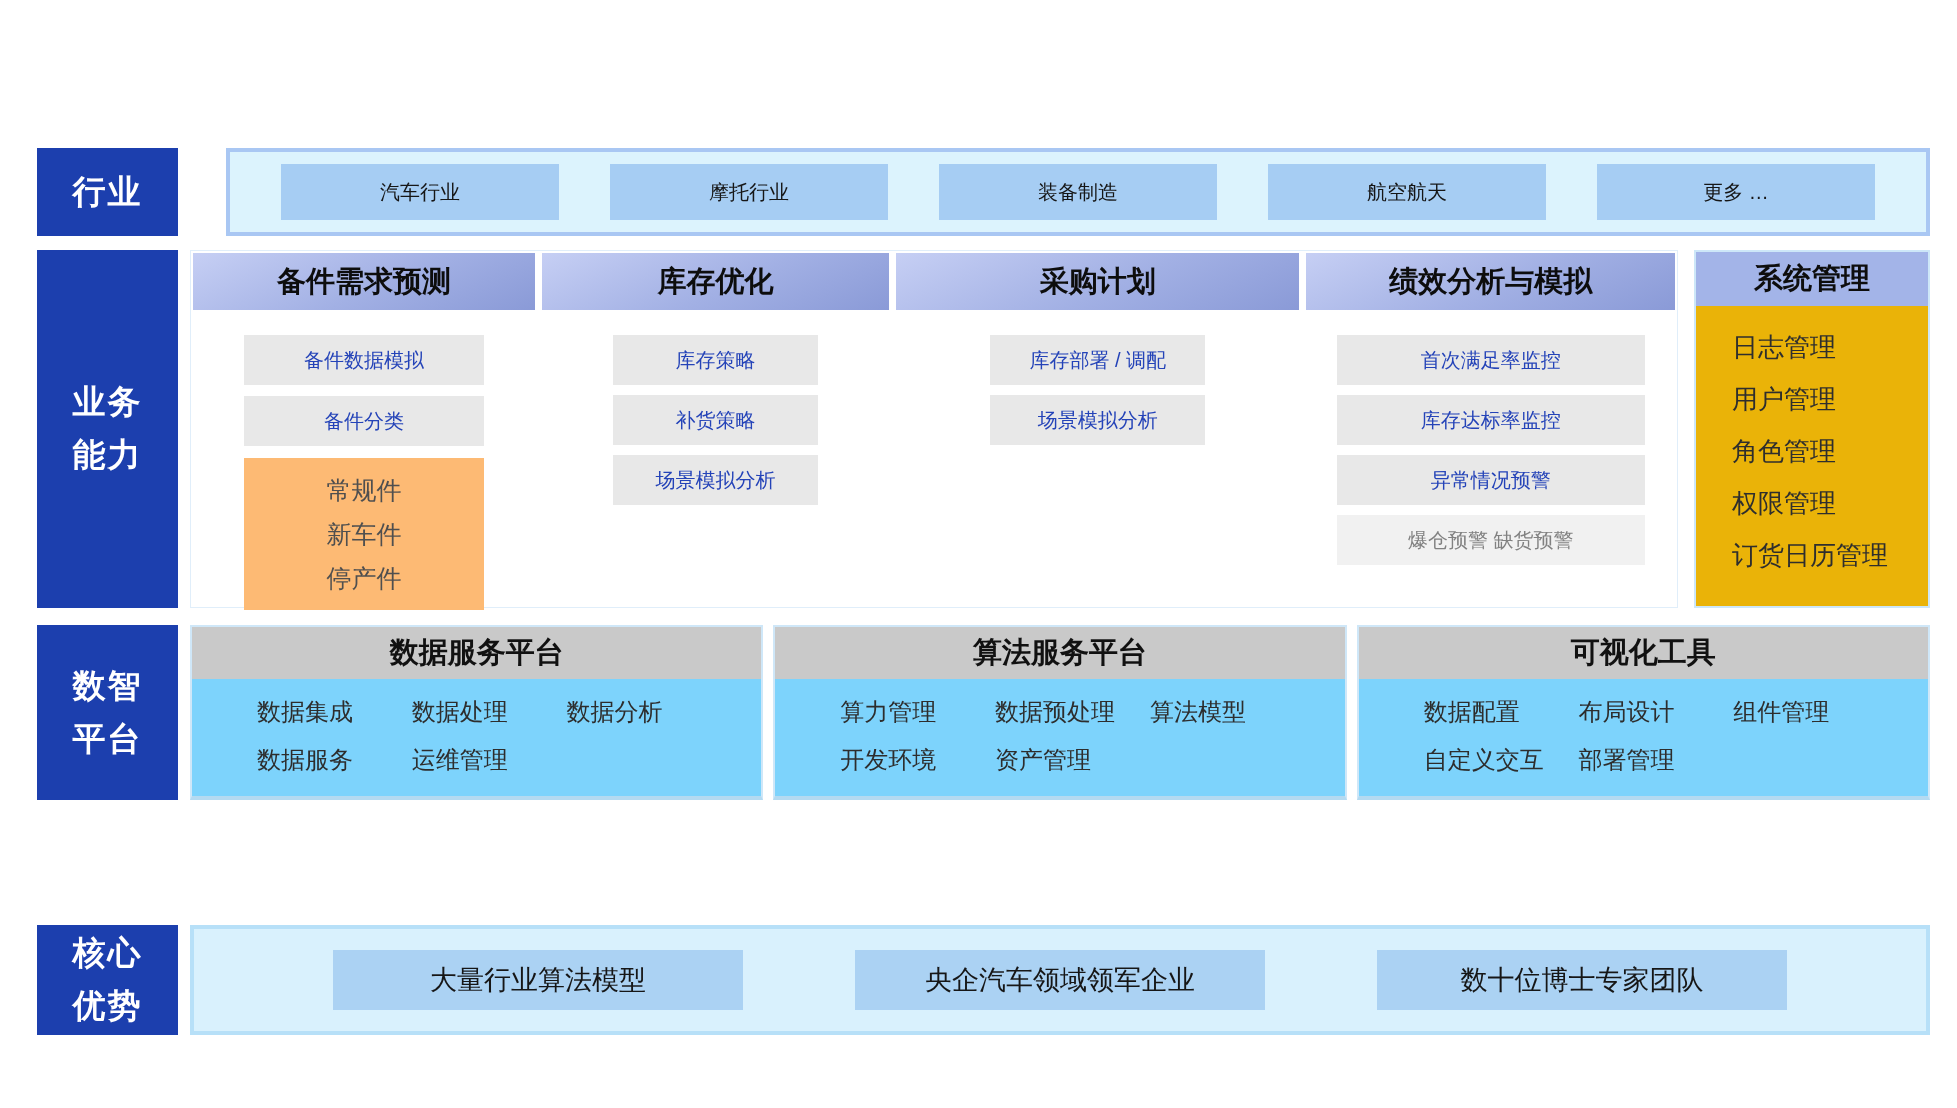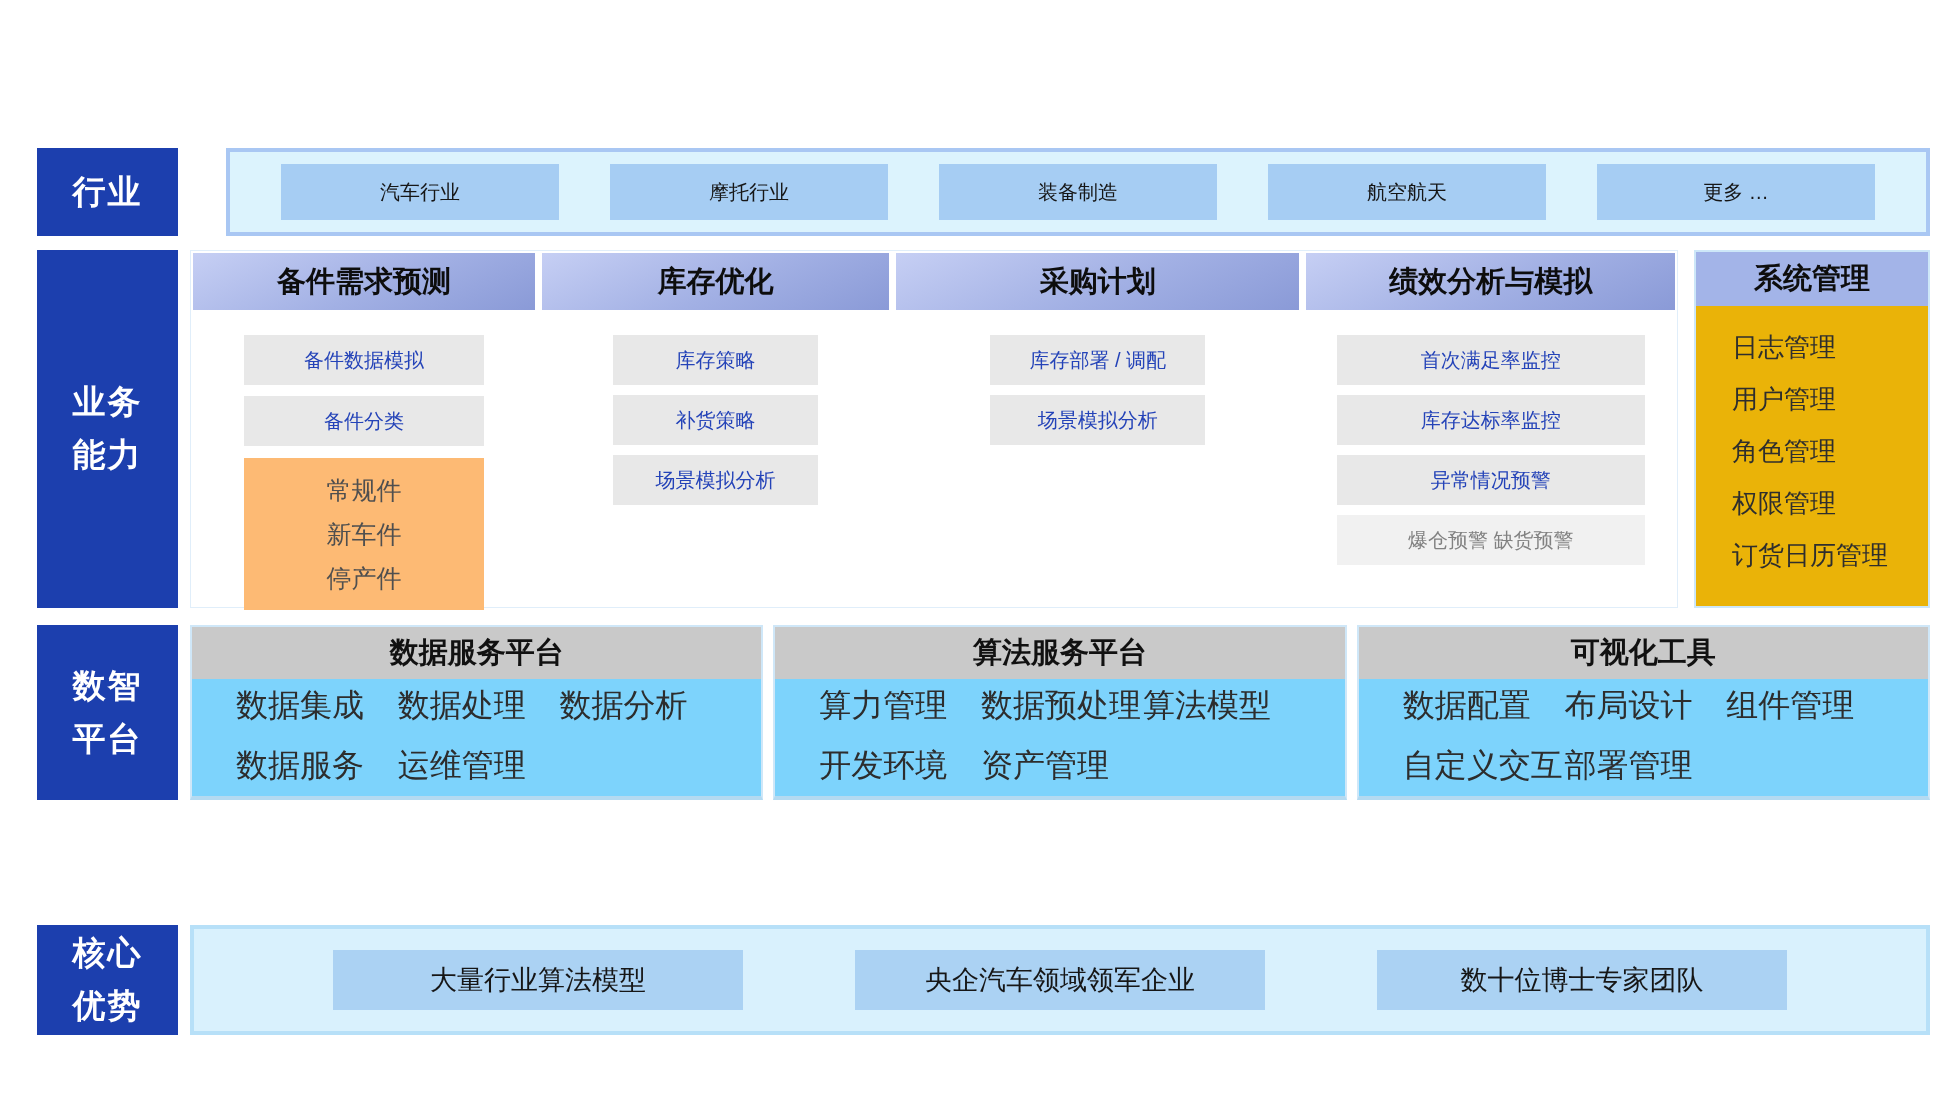--- a/index.html
+++ b/index.html
@@ -63,21 +63,21 @@
 
   
   .cards { flex:1; display:flex; gap:10px; }
   .card { flex:1; border:2px solid #cfe7f8; border-bottom:4px solid #b4daf1; background:#7dd3fc; display:flex; flex-direction:column; box-sizing:border-box; }
   .card-header {
     height:52px; flex:0 0 52px; background:#c9c9c9; color:#111; font-weight:bold; font-size:29px;
     display:flex; align-items:center; justify-content:center;
   }
   .card-body {
     flex:1; display:grid; grid-template-columns:1fr 1fr 1fr; align-content:center;
-    row-gap:16px; padding:4px 40px 8px 44px; font-size:32px; color:#2d2d2d; white-space:nowrap;
+    row-gap:16px; padding:4px 40px 8px 65px; font-size:24px; color:#2d2d2d; white-space:nowrap;
   }
 
   
   .adv-band {
     flex:1; border:4px solid #b7e0f8; background:#d9f1fd;
     display:flex; align-items:center; justify-content:center; gap:112px;
   }
   .adv-chip {
     width:410px; height:60px; background:#abd2f3; color:#161616; font-size:27px; white-space:nowrap;
     display:flex; align-items:center; justify-content:center;

